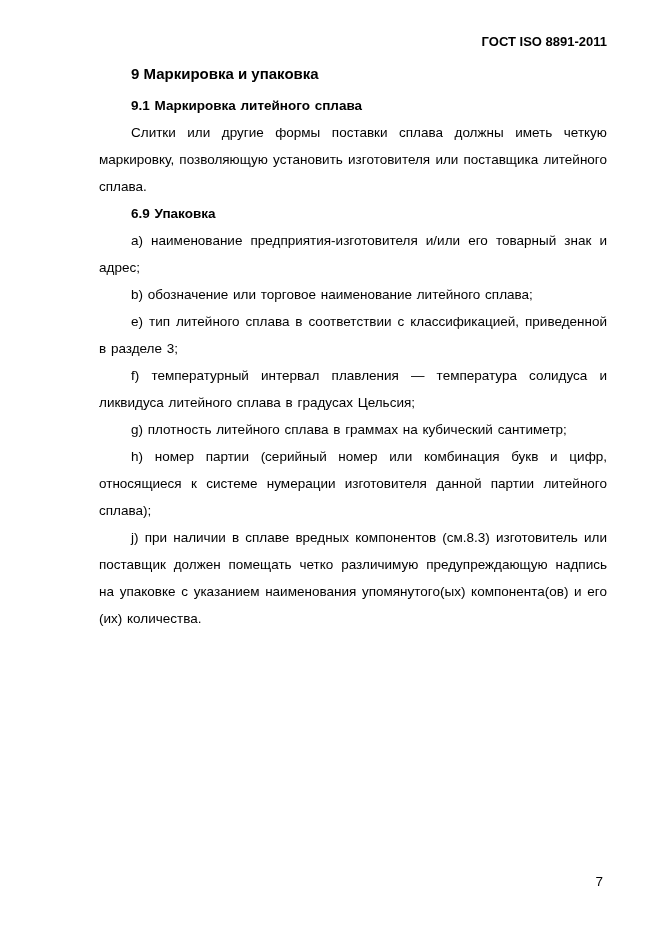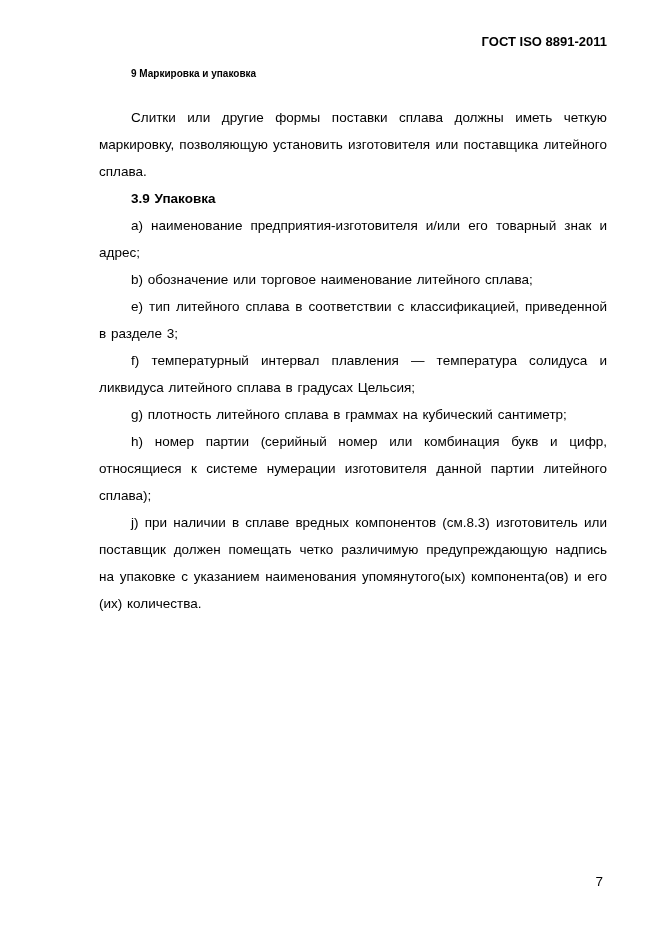--- a/index.html
+++ b/index.html
@@ -19,23 +19,23 @@
       overflow: hidden;
     }
     .doc-header {
       text-align: right;
       font-weight: bold;
       font-size: 13px;
       line-height: 16px;
       margin: 0 0 14px 0;
     }
     .section-title {
-      font-size: 10px;
+      font-size: 15px;
       font-weight: bold;
-      margin: 0 0 20px 0;
+      margin: 0 0 8px 0;
       padding-left: 32px;
       line-height: 20px;
     }
     .body-text p {
       margin: 0;
       font-size: 13.5px;
       line-height: 27px;
       text-align: justify;
       text-indent: 32px;
       word-spacing: 1px;
@@ -55,22 +55,23 @@
 </head>
 <body>
 
 <div class="page">
 
   <div class="doc-header">ГОСТ ISO 8891-2011</div>
 
   <h1 class="section-title">9 Маркировка и упаковка</h1>
 
   <div class="body-text">
+    <p class="sub">9.1 Маркировка литейного сплава</p>
     <p>Слитки или другие формы поставки сплава должны иметь четкую маркировку, позволяющую установить изготовителя или поставщика литейного сплава.</p>
-    <p class="sub">3.9 Упаковка</p>
+    <p class="sub">6.9 Упаковка</p>
     <p>a) наименование предприятия-изготовителя и/или его товарный знак и адрес;</p>
     <p>b) обозначение или торговое наименование литейного сплава;</p>
     <p>e) тип литейного сплава в соответствии с классификацией, приведенной в разделе 3;</p>
     <p>f) температурный интервал плавления — температура солидуса и ликвидуса литейного сплава в градусах Цельсия;</p>
     <p>g) плотность литейного сплава в граммах на кубический сантиметр;</p>
     <p>h) номер партии (серийный номер или комбинация букв и цифр, относящиеся к системе нумерации изготовителя данной партии литейного сплава);</p>
     <p>j) при наличии в сплаве вредных компонентов (см.8.3) изготовитель или поставщик должен помещать четко различимую предупреждающую надпись на упаковке с указанием наименования упомянутого(ых) компонента(ов) и его (их) количества.</p>
   </div>
 
   <div class="page-number">7</div>

